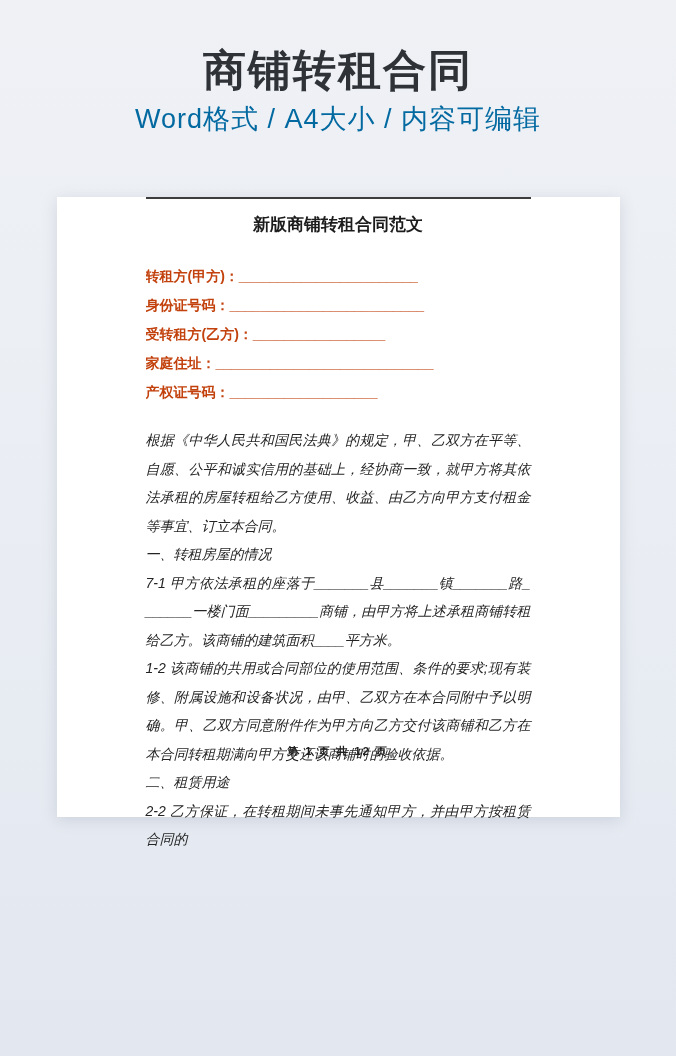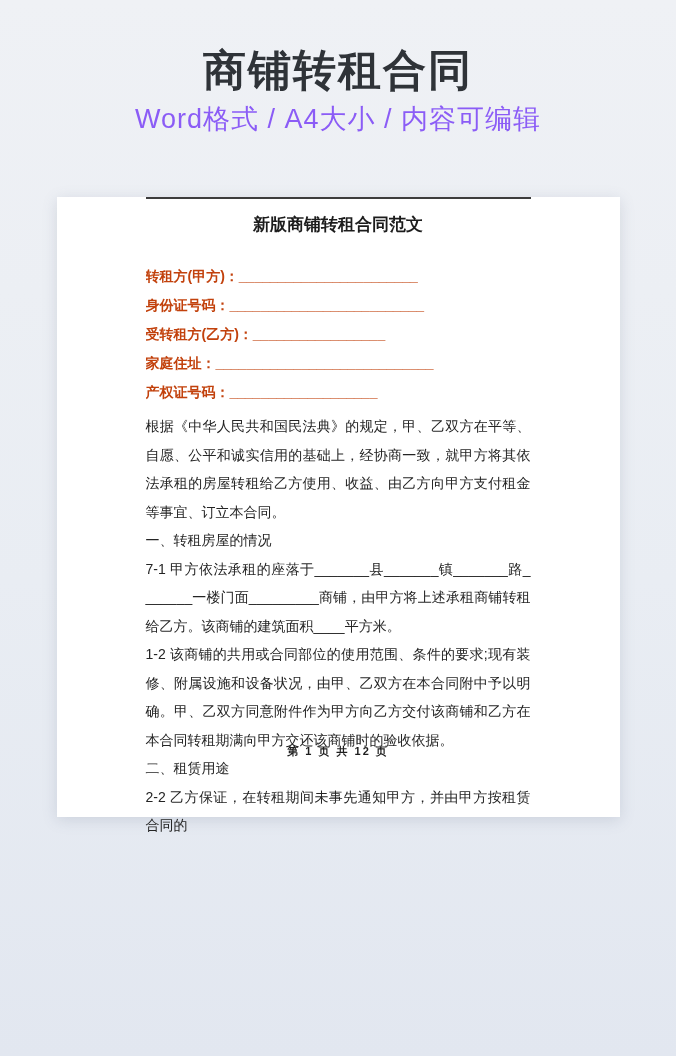--- a/index.html
+++ b/index.html
@@ -17,21 +17,21 @@
     line-height: 48px;
     font-weight: 700;
     color: #2f3338;
     letter-spacing: 2px;
   }
   .header-subtitle {
     margin-top: 9px;
     font-size: 27px;
     line-height: 32px;
     font-weight: 400;
-    color: #8b5cf6;
+    color: #0369a1;
     letter-spacing: 1px;
   }
 
   .paper {
     position: relative;
     width: 563px;
     height: 620px;
     margin: 36px auto 0 auto;
     background: #ffffff;
     box-shadow: 0 3px 14px rgba(90, 100, 125, 0.18);
@@ -59,21 +59,21 @@
   .fields { margin-top: 25px; }
   .field-row {
     font-size: 14px;
     line-height: 29px;
     font-weight: 700;
     color: #c2410c;
     white-space: nowrap;
     overflow: hidden;
   }
 
-  .paragraphs { margin-top: 5px; }
+  .paragraphs { margin-top: 19px; font-style: italic; }
   .paragraphs p {
     margin: 0;
     font-size: 14px;
     line-height: 28.5px;
     font-weight: 400;
     color: #242424;
     text-align: justify;
     word-break: break-all;
   }
 

